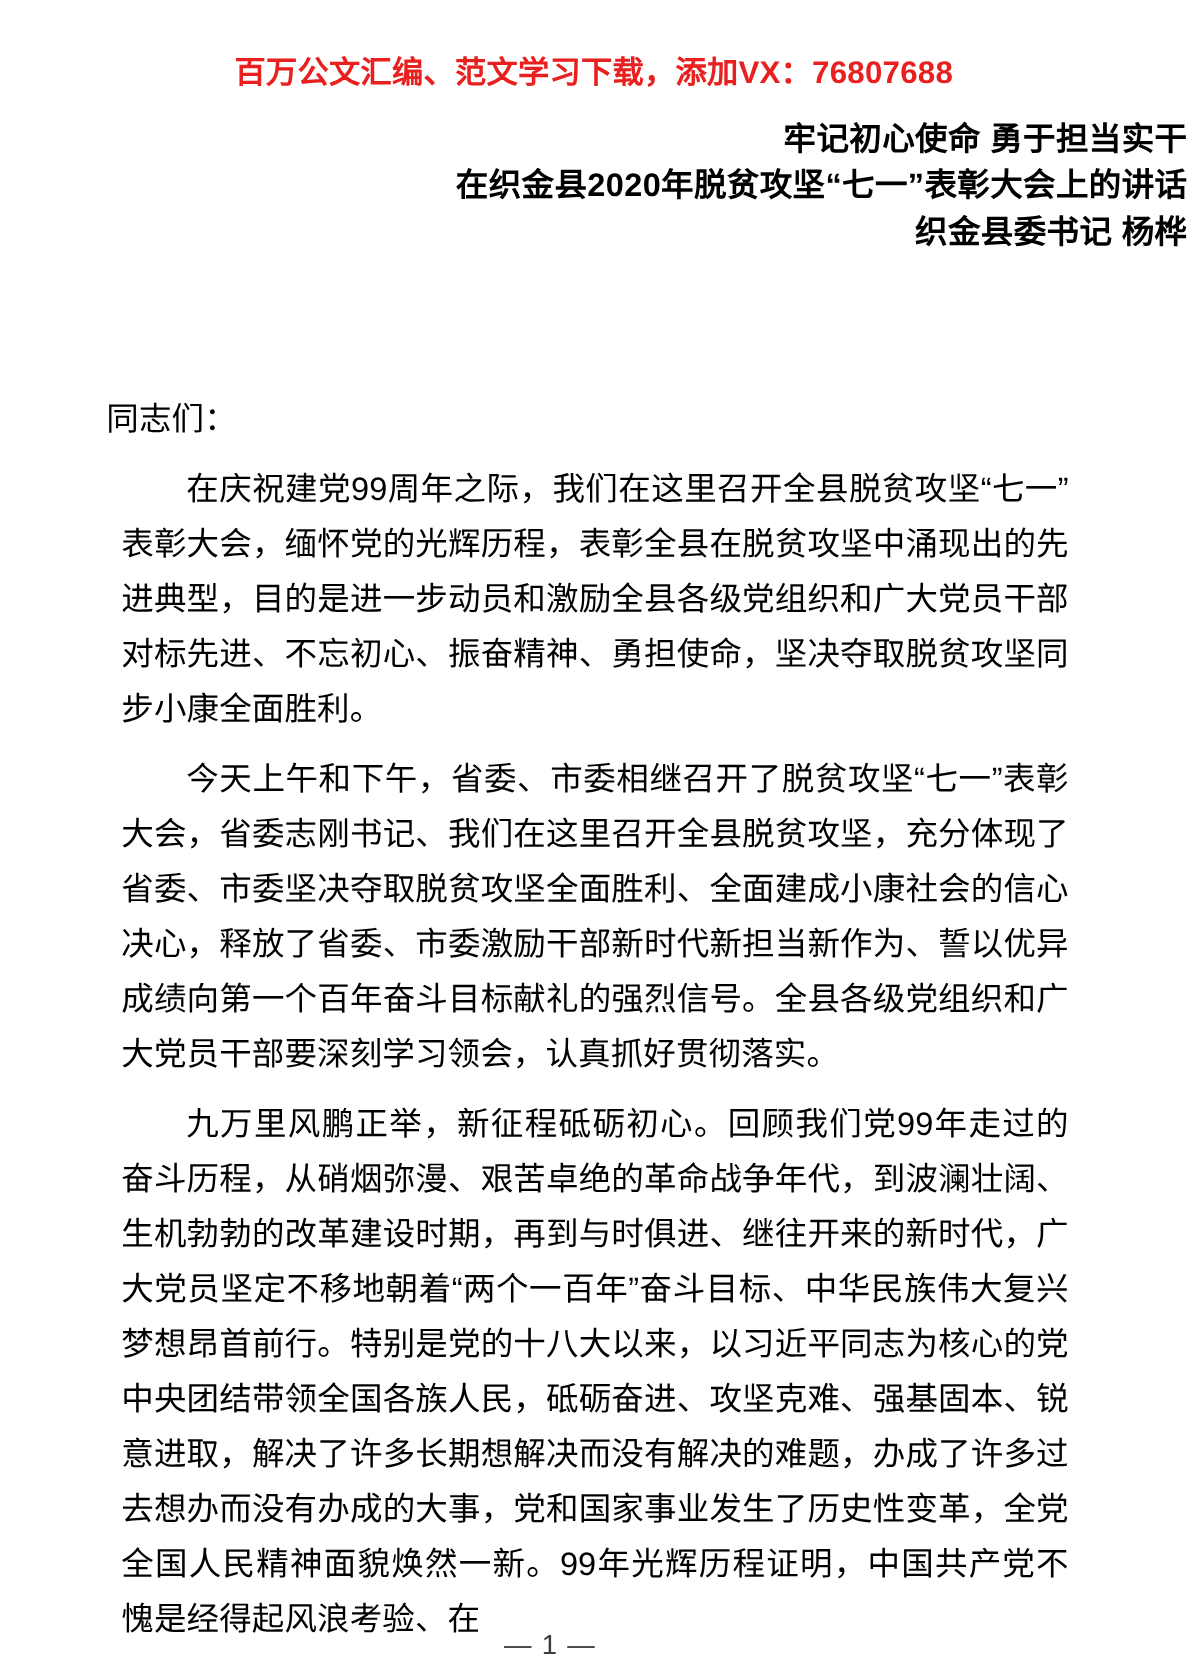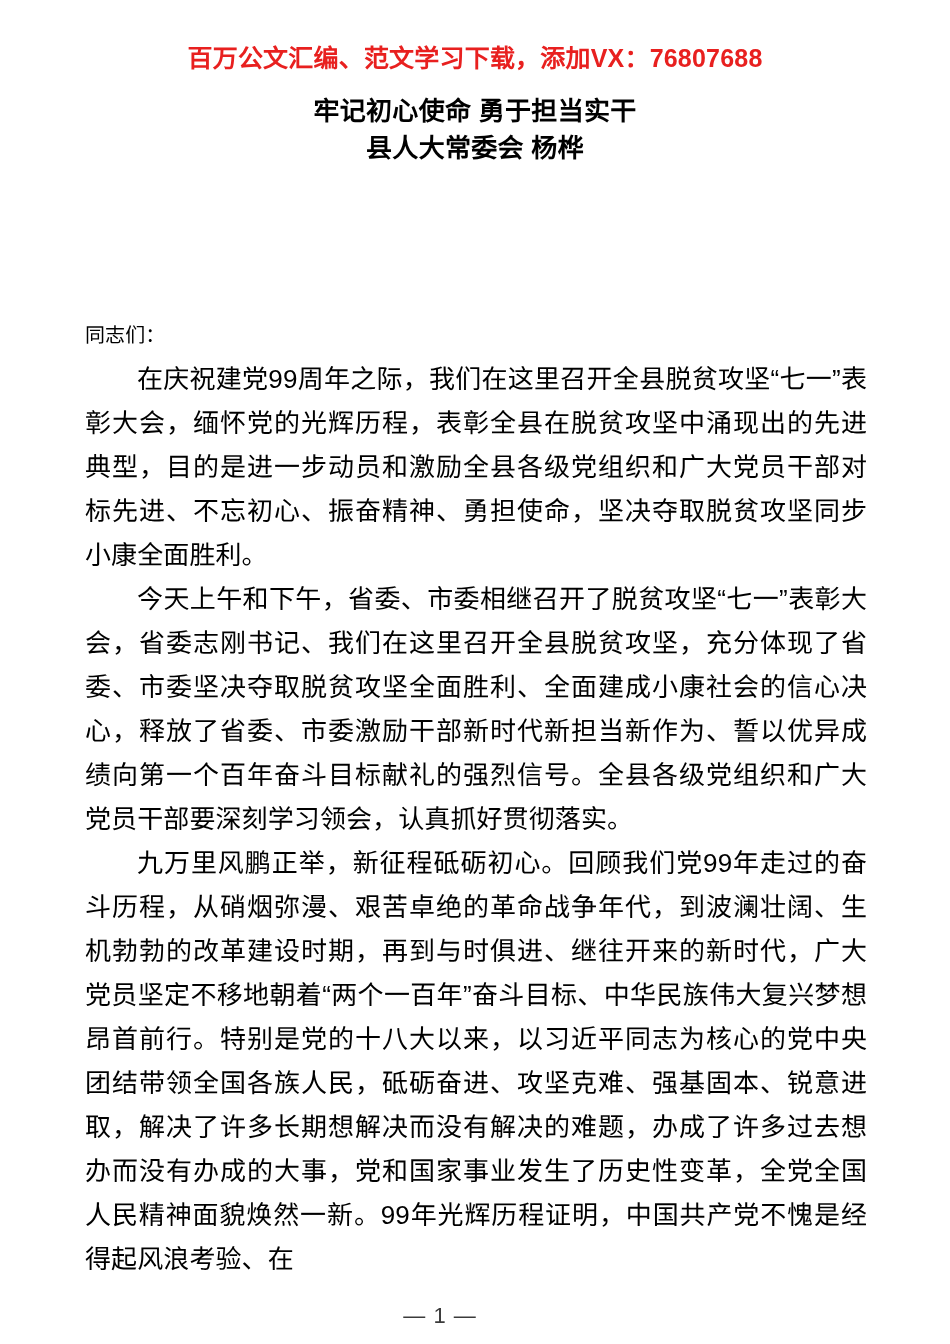--- a/index.html
+++ b/index.html
@@ -42,52 +42,52 @@
   .promo-banner .promo-text {
     color: #e8201f;
   }
 
   
   .title-block {
     position: absolute;
     top: 93px;
     left: 0;
     width: 950px;
-    text-align: center;
+    text-align: right;
   }
   .title-line {
     font-size: 26px;
     line-height: 37px;
     font-weight: 600;
     letter-spacing: 0.3px;
     white-space: nowrap;
   }
 
   
   .body-block {
     position: absolute;
     top: 313px;
     left: 85px;
     width: 782px;
   }
   .salutation {
-    font-size: 20px;
+    font-size: 26px;
     line-height: 44px;
     text-align: justify;
     text-align-last: left;
     letter-spacing: 0.1px;
   }
   .para {
     font-size: 26px;
     line-height: 44px;
     text-align: justify;
     text-align-last: left;
     text-indent: 52px;
     letter-spacing: 0.1px;
-    margin: 0;
+    margin: 12px;
     word-break: break-all;
   }
 
   
   .footer {
     position: absolute;
     bottom: 14px;
     left: 0;
     width: 950px;
     text-align: center;
@@ -105,21 +105,22 @@
 <body>
 
 <div class="page">
 
   <div class="promo-banner">
     <span class="promo-text">百万公文汇编、范文学习下载，添加VX：76807688</span>
   </div>
 
   <div class="title-block">
     <div class="title-line">牢记初心使命  勇于担当实干</div>
-    <div class="title-line">县人大常委会  杨桦</div>
+    <div class="title-line">在织金县2020年脱贫攻坚“七一”表彰大会上的讲话</div>
+    <div class="title-line">织金县委书记  杨桦</div>
   </div>
 
   <div class="body-block">
     <div class="salutation">同志们：</div>
     <p class="para">在庆祝建党99周年之际，我们在这里召开全县脱贫攻坚“七一”表彰大会，缅怀党的光辉历程，表彰全县在脱贫攻坚中涌现出的先进典型，目的是进一步动员和激励全县各级党组织和广大党员干部对标先进、不忘初心、振奋精神、勇担使命，坚决夺取脱贫攻坚同步小康全面胜利。</p>
     <p class="para">今天上午和下午，省委、市委相继召开了脱贫攻坚“七一”表彰大会，省委志刚书记、我们在这里召开全县脱贫攻坚，充分体现了省委、市委坚决夺取脱贫攻坚全面胜利、全面建成小康社会的信心决心，释放了省委、市委激励干部新时代新担当新作为、誓以优异成绩向第一个百年奋斗目标献礼的强烈信号。全县各级党组织和广大党员干部要深刻学习领会，认真抓好贯彻落实。</p>
     <p class="para">九万里风鹏正举，新征程砥砺初心。回顾我们党99年走过的奋斗历程，从硝烟弥漫、艰苦卓绝的革命战争年代，到波澜壮阔、生机勃勃的改革建设时期，再到与时俱进、继往开来的新时代，广大党员坚定不移地朝着“两个一百年”奋斗目标、中华民族伟大复兴梦想昂首前行。特别是党的十八大以来，以习近平同志为核心的党中央团结带领全国各族人民，砥砺奋进、攻坚克难、强基固本、锐意进取，解决了许多长期想解决而没有解决的难题，办成了许多过去想办而没有办成的大事，党和国家事业发生了历史性变革，全党全国人民精神面貌焕然一新。99年光辉历程证明，中国共产党不愧是经得起风浪考验、在</p>
   </div>
 
   <div class="footer">

